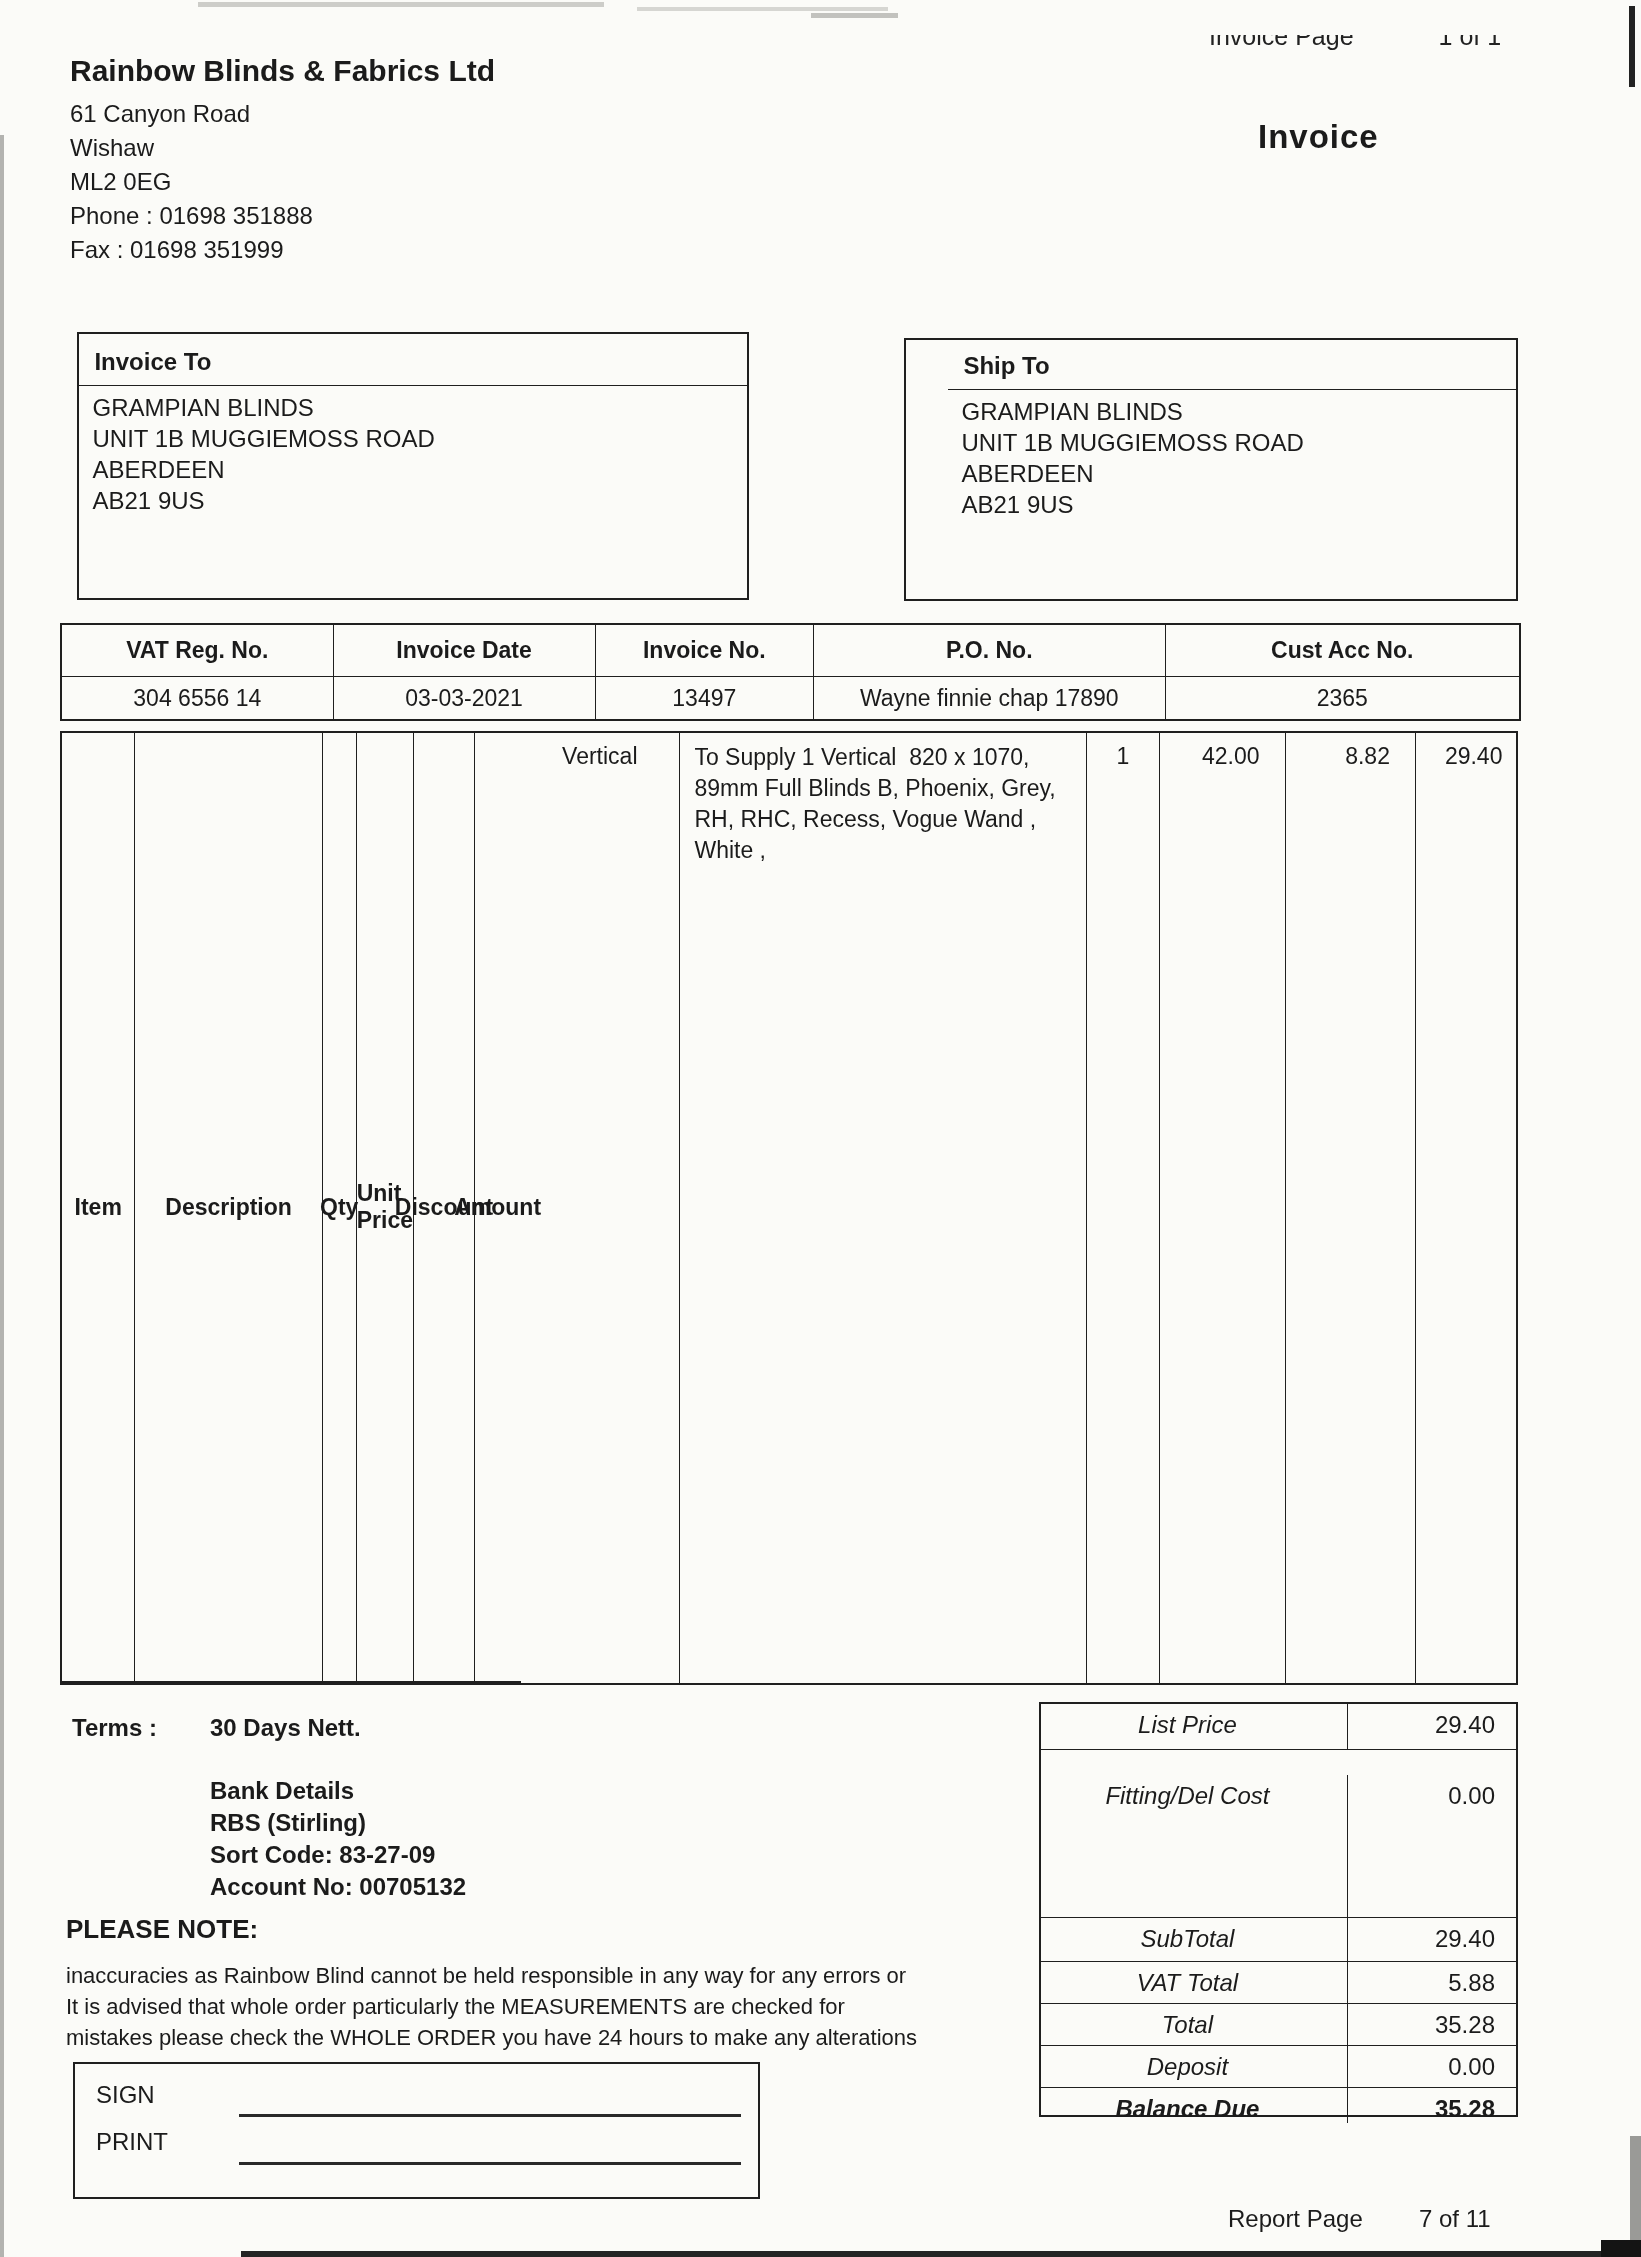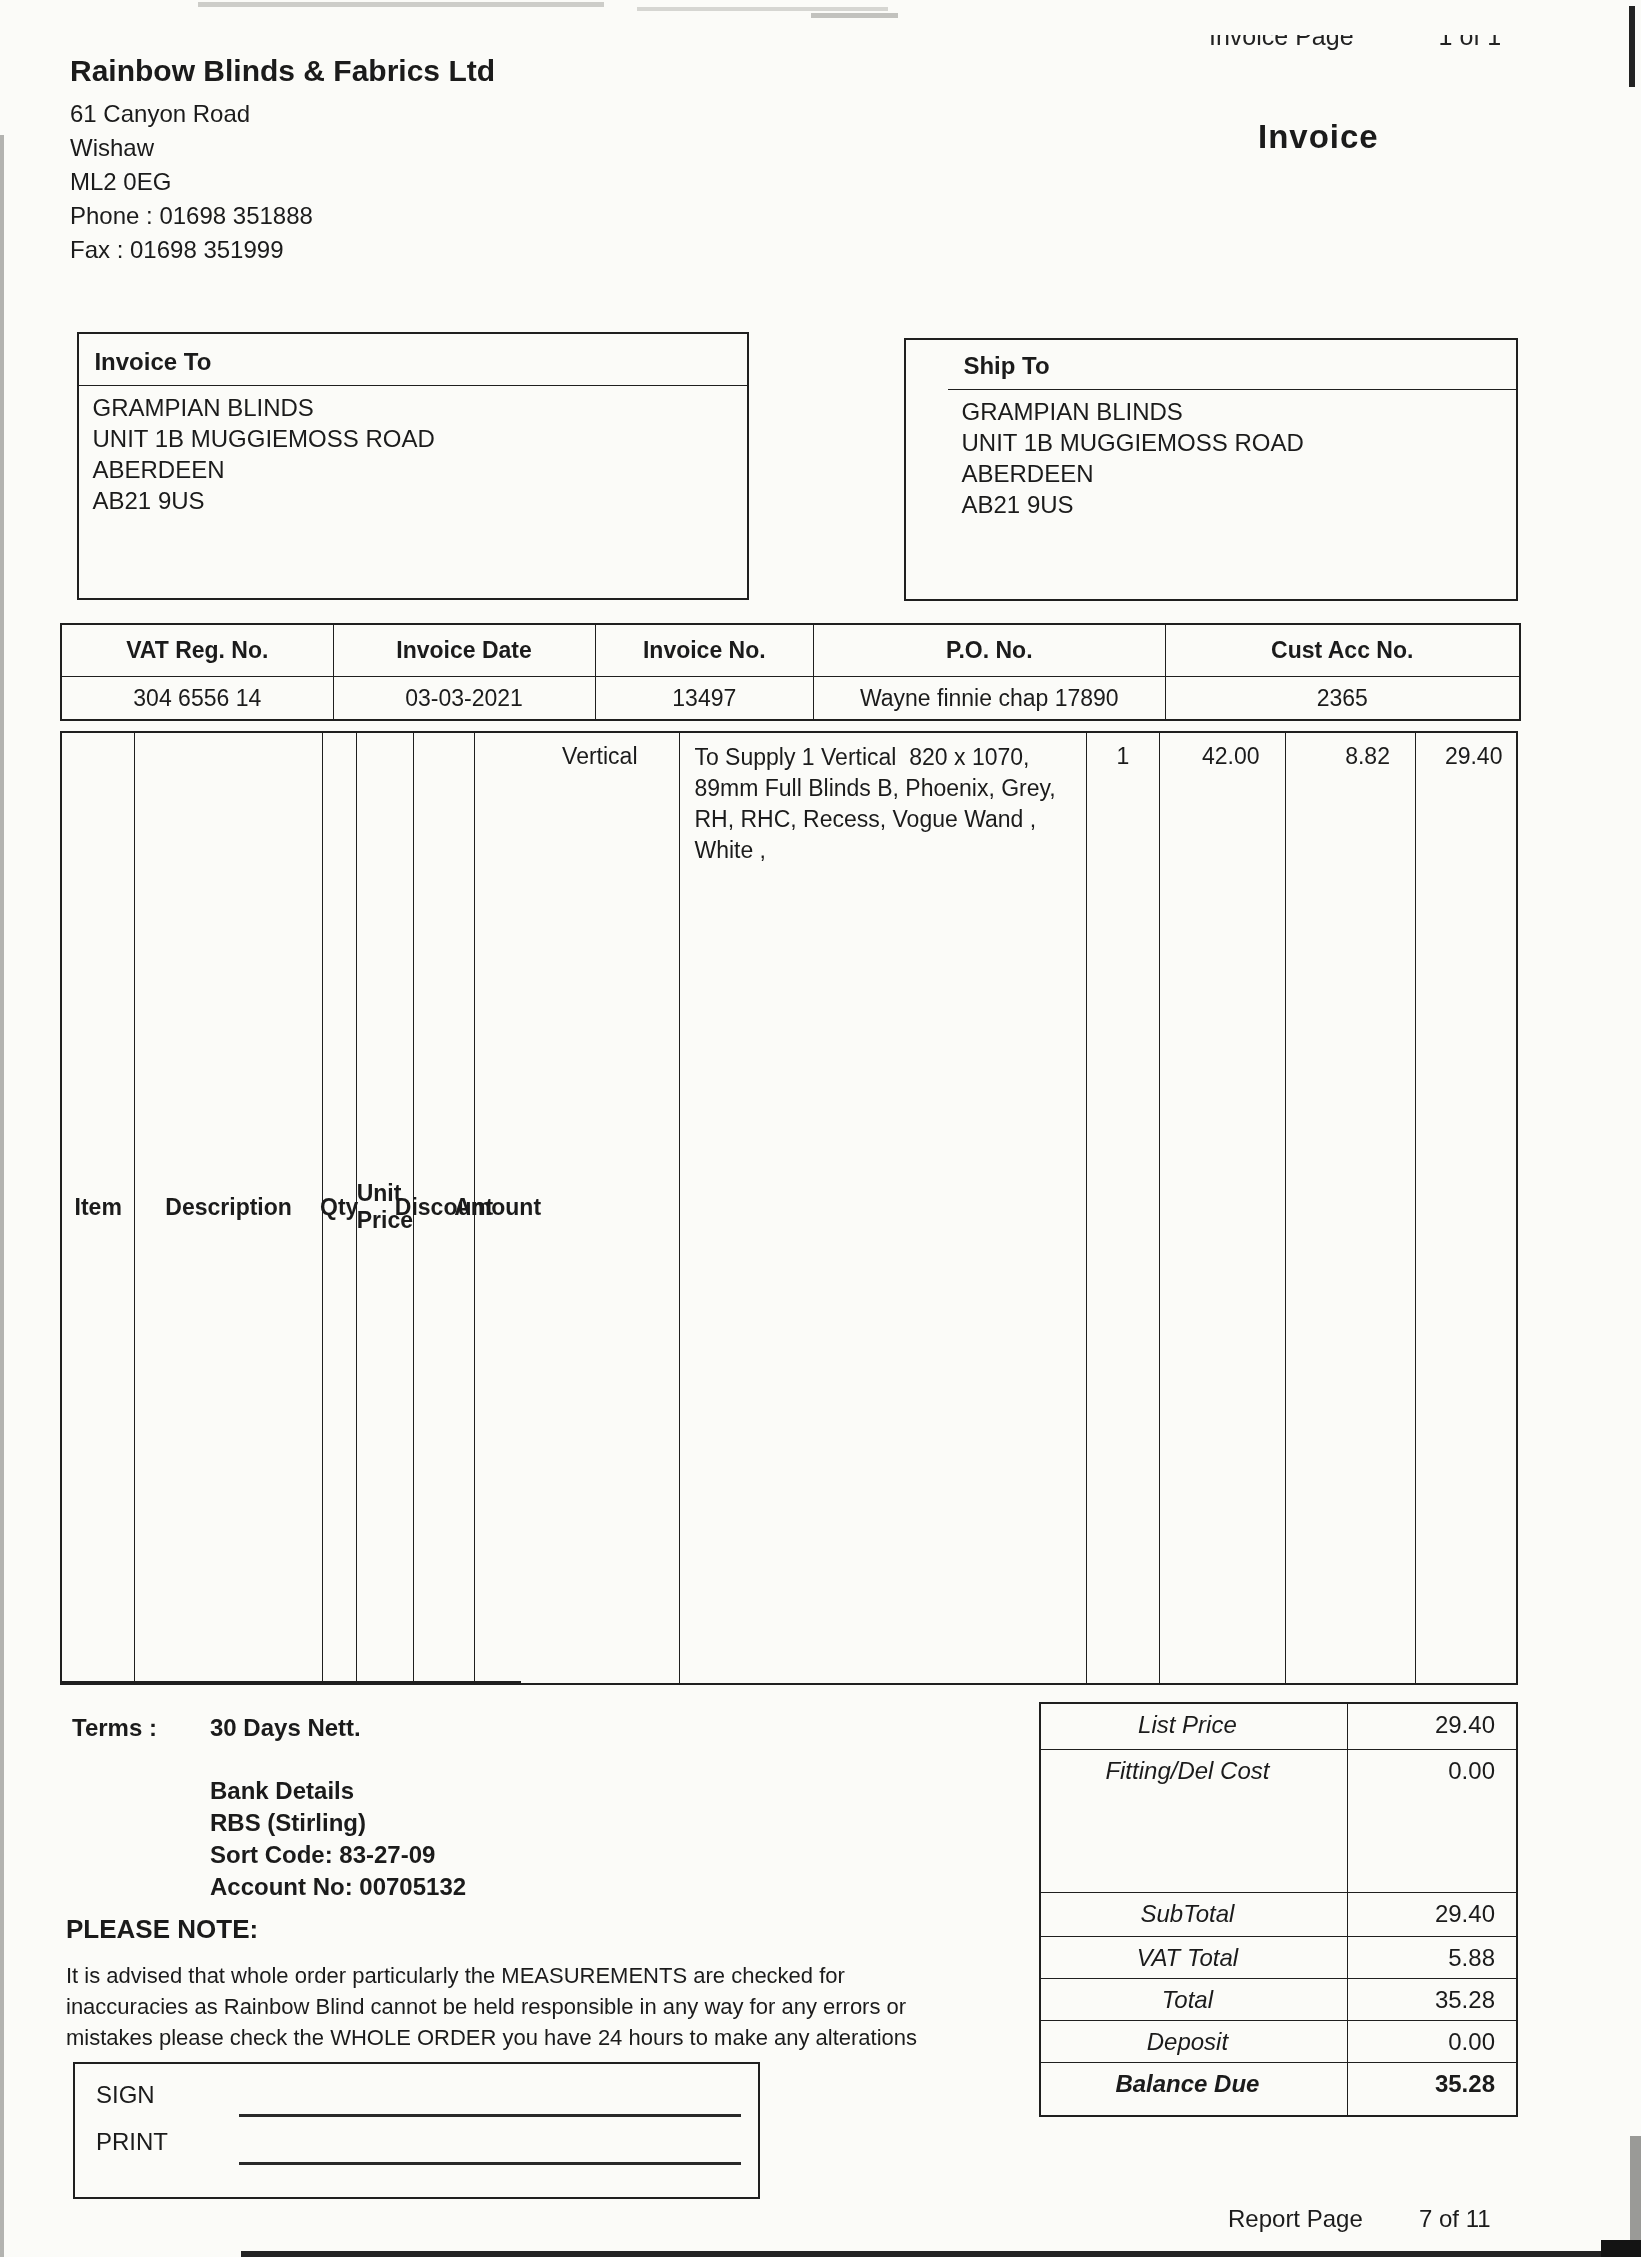--- a/index.html
+++ b/index.html
@@ -158,31 +158,31 @@
 
   <div class="abs" style="left:210px;top:1775px;">
     <div class="bank-line">Bank Details</div>
     <div class="bank-line">RBS (Stirling)</div>
     <div class="bank-line">Sort Code: 83-27-09</div>
     <div class="bank-line">Account No: 00705132</div>
   </div>
 
   <div class="abs note-title" style="left:66px;top:1914px;">PLEASE NOTE:</div>
   <div class="abs" style="left:66px;top:1960px;width:966px;">
+    <div class="note-line">inaccuracies as Rainbow Blind cannot be held responsible in any way for any errors or</div>
     <div class="note-line">It is advised that whole order particularly the MEASUREMENTS are checked for</div>
-    <div class="note-line">inaccuracies as Rainbow Blind cannot be held responsible in any way for any errors or</div>
     <div class="note-line">mistakes please check the WHOLE ORDER you have 24 hours to make any alterations</div>
   </div>
 
   <div class="abs totals-table" style="left:1039px;top:1702px;width:479px;height:415px;">
     <div class="trow" style="flex:0 0 46px;">
       <div class="tlabel">List Price</div>
       <div class="tvalue">29.40</div>
     </div>
-    <div class="trow" style="flex:0 0 143px;">
+    <div class="trow" style="flex:0 0 143px;margin-top:25px;">
       <div class="tlabel">Fitting/Del Cost</div>
       <div class="tvalue">0.00</div>
     </div>
     <div class="trow" style="flex:0 0 44px;">
       <div class="tlabel">SubTotal</div>
       <div class="tvalue">29.40</div>
     </div>
     <div class="trow" style="flex:0 0 42px;">
       <div class="tlabel">VAT Total</div>
       <div class="tvalue">5.88</div>

